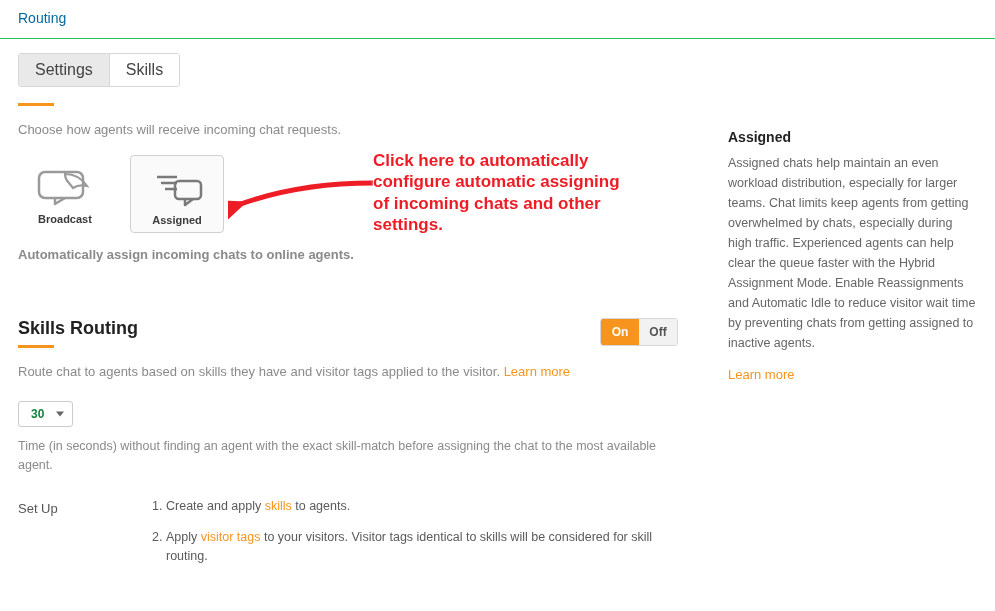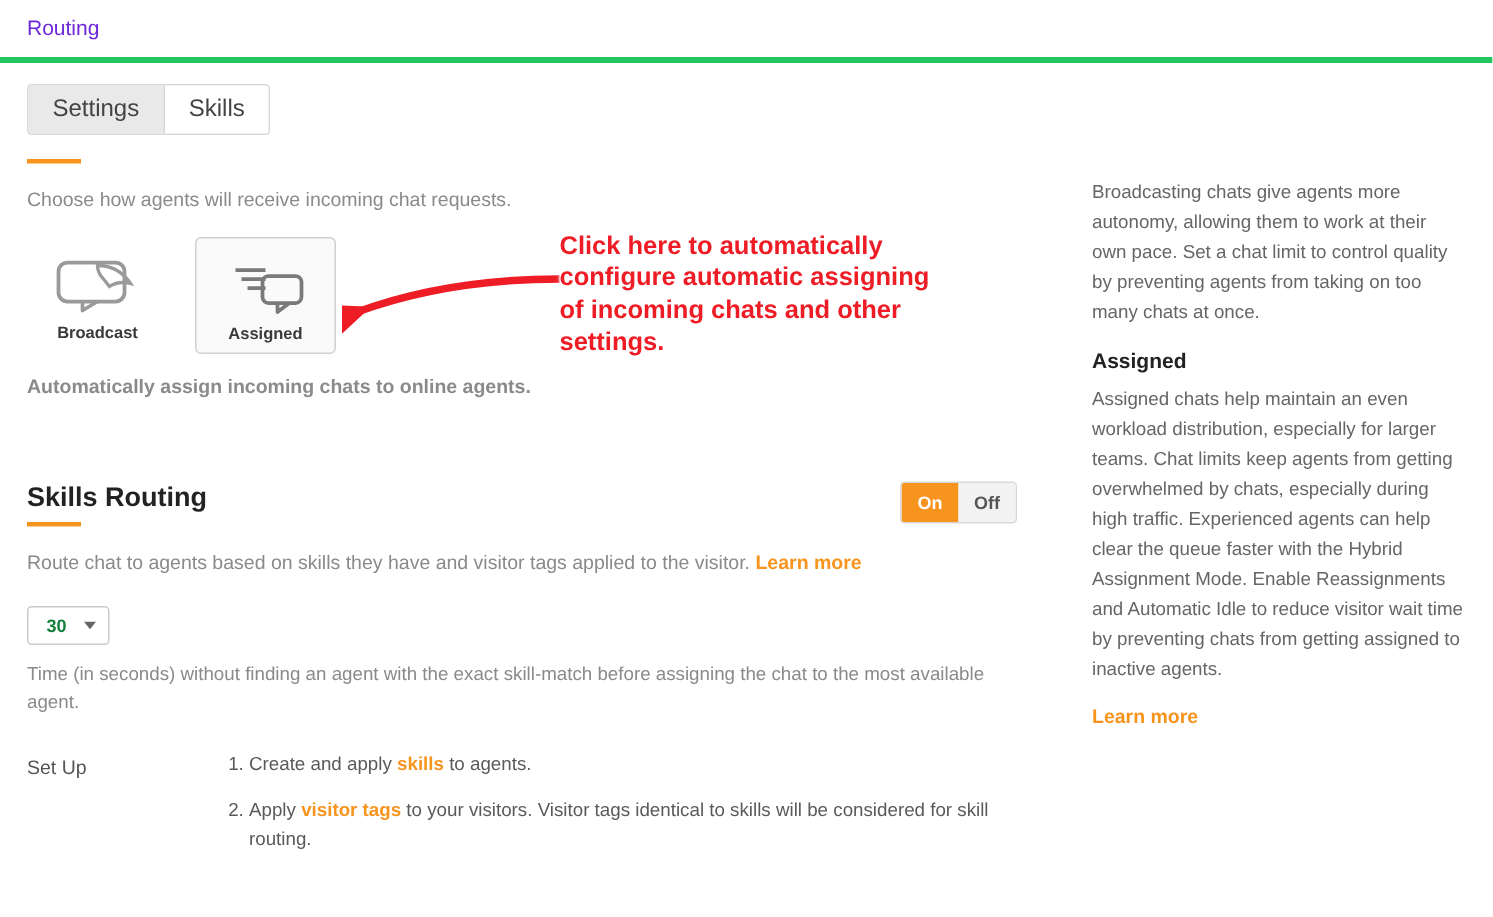--- a/index.html
+++ b/index.html
@@ -6,22 +6,22 @@
   body {
     font-family: Arial, Helvetica, sans-serif;
     font-size: 13px;
     color: #555;
     background: #fff;
     width: 995px;
   }
   .page-title {
     padding: 10px 18px 12px;
     font-size: 14px;
-    color: #6d28d9;
-    border-bottom: 4px solid #22c55e;
+    color: #0369a1;
+    border-bottom: 1px solid #22c55e;
   }
   .tabs {
     display: flex;
     margin: 14px 18px 0;
     border: 1px solid #d7d7d7;
     width: max-content;
     border-radius: 3px;
     overflow: hidden;
   }
   .tab {
@@ -124,21 +124,21 @@
     position: absolute;
     right: 9px; top: 50%;
     transform: translateY(-50%);
     border-left: 4px solid transparent;
     border-right: 4px solid transparent;
     border-top: 5px solid #666;
   }
   .help { color: #8a8a8a; font-size: 12.5px; margin-top: 10px; line-height: 1.5; }
   ol.steps { list-style: decimal; padding-left: 18px; color: #5a5a5a; font-size: 12.5px; line-height: 1.55; }
   ol.steps li { margin-bottom: 12px; }
-  a.link, .link { color: #f7941d; text-decoration: none; cursor: pointer; font-weight: bold; }
+  a.link, .link { color: #f7941d; text-decoration: none; cursor: pointer; }
   .side p { font-size: 12.5px; line-height: 1.6; color: #666; margin-bottom: 14px; }
   .side h3 { font-size: 14px; font-weight: bold; color: #222; margin: 14px 0 8px; }
   .annotation {
     position: absolute;
     pointer-events: none;
   }
   .annot-layer { position: relative; }
   .annot-text {
     position: absolute;
     left: 355px;
@@ -239,18 +239,17 @@
           <li>
             <span>Apply </span><a class="link">visitor tags</a><span> to your visitors. Visitor tags identical to skills will be considered for skill routing.</span>
           </li>
 
         </ol>
       </div>
     </div>
   </div>
 
   <div class="side">
-    <p>Broadcasting chats give agents more autonomy, allowing them to work at their own pace. Set a chat limit to control quality by preventing agents from taking on too many chats at once.</p>
     <h3>Assigned</h3>
     <p>Assigned chats help maintain an even workload distribution, especially for larger teams. Chat limits keep agents from getting overwhelmed by chats, especially during high traffic. Experienced agents can help clear the queue faster with the Hybrid Assignment Mode. Enable Reassignments and Automatic Idle to reduce visitor wait time by preventing chats from getting assigned to inactive agents.</p>
     <a class="link">Learn more</a>
   </div>
 </div>
 
 </body></html>

